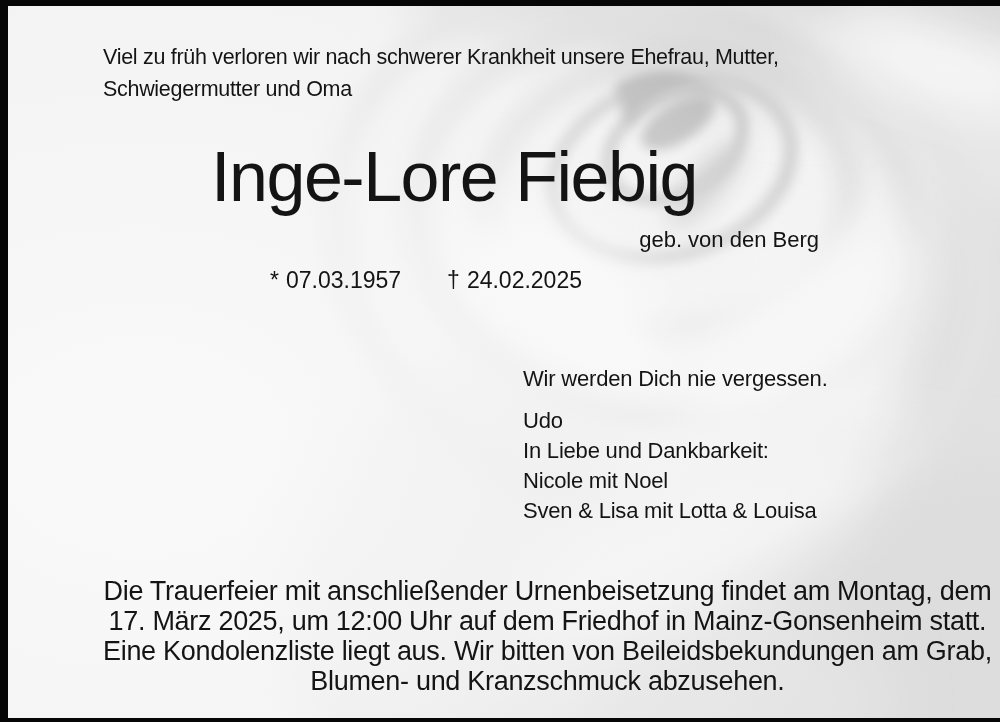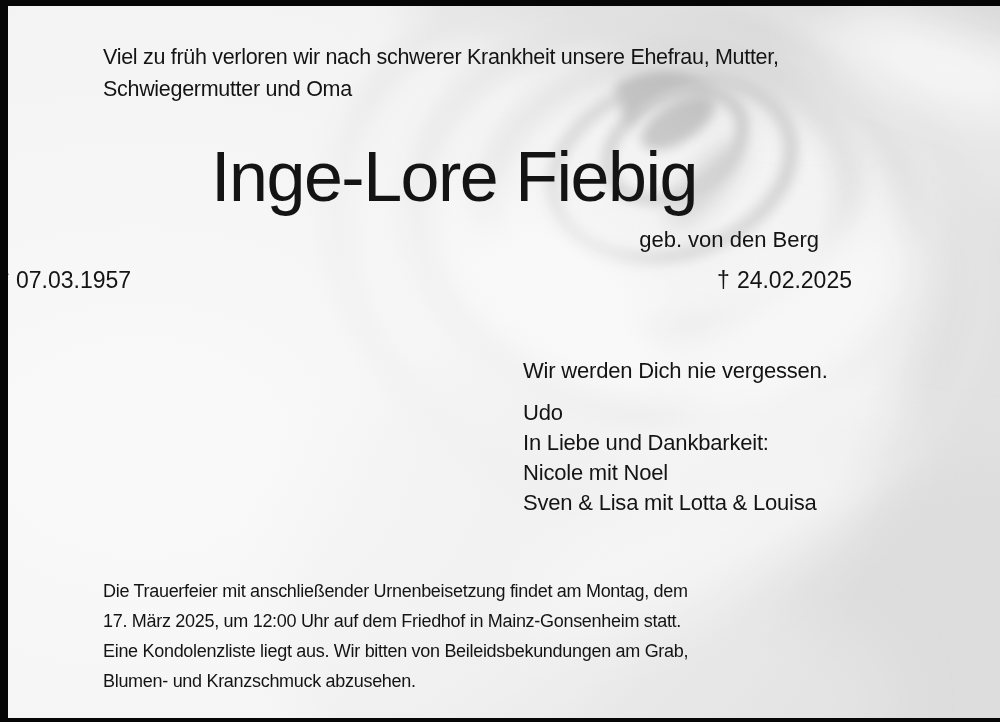--- a/index.html
+++ b/index.html
@@ -62,44 +62,46 @@
     top: 227px;
     text-align: right;
     font-size: 22px;
     line-height: 26px;
   }
   .dates {
     left: 0;
     width: 852px;
     top: 266px;
     display: flex;
-    justify-content: space-between;
+    justify-content: center;
     gap: 46px;
     font-size: 23px;
     line-height: 28px;
   }
   .dates .sym {
     margin-right: 7px;
   }
   .family {
     left: 523px;
     top: 356px;
     font-size: 22px;
     line-height: 30px;
     letter-spacing: -0.2px;
   }
   .family .remember {
     margin-bottom: 12px;
+    margin-top: 8px;
   }
   .funeral {
     left: 103px;
     top: 576px;
-    font-size: 18px;
+    font-size: 27px;
     line-height: 30px;
     letter-spacing: -0.3px;
+    text-align: center;
   }
 </style>
 </head>
 <body>
 
 <div class="page">
 
   <svg class="bg" width="1000" height="722" viewBox="0 0 1000 722" aria-hidden="true">
     <defs>
       <filter id="b6" x="-60%" y="-60%" width="220%" height="220%">

